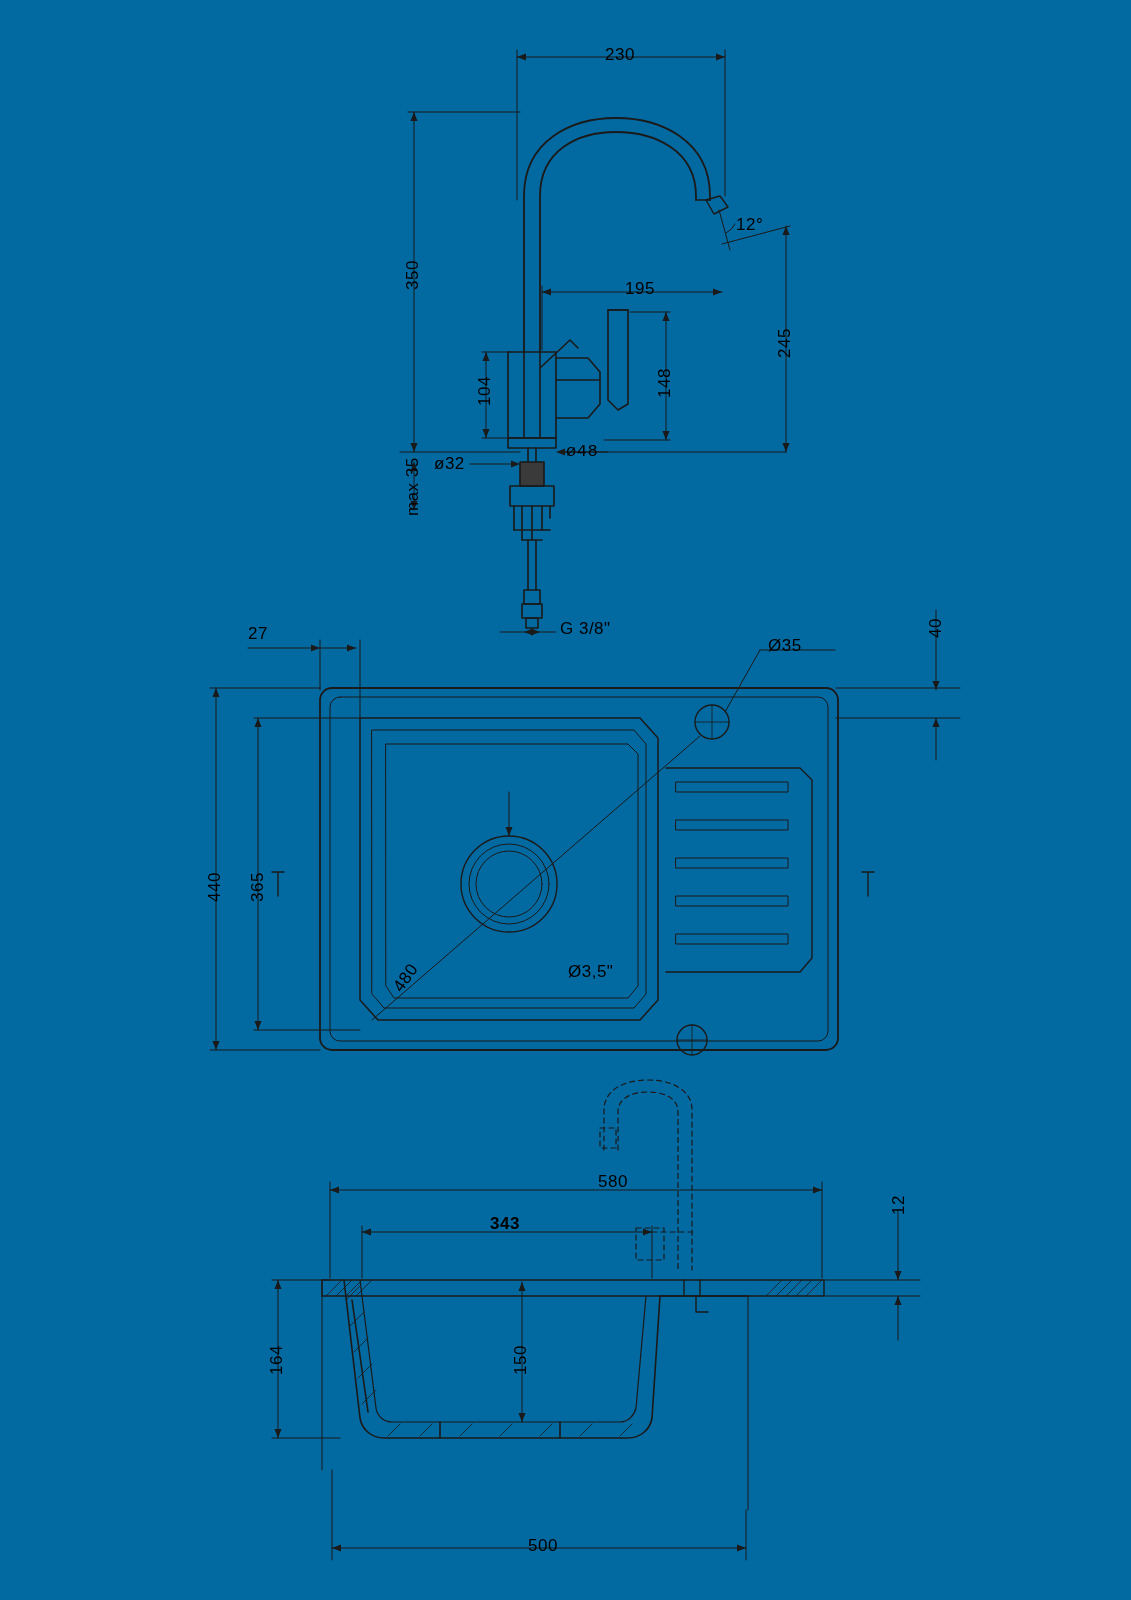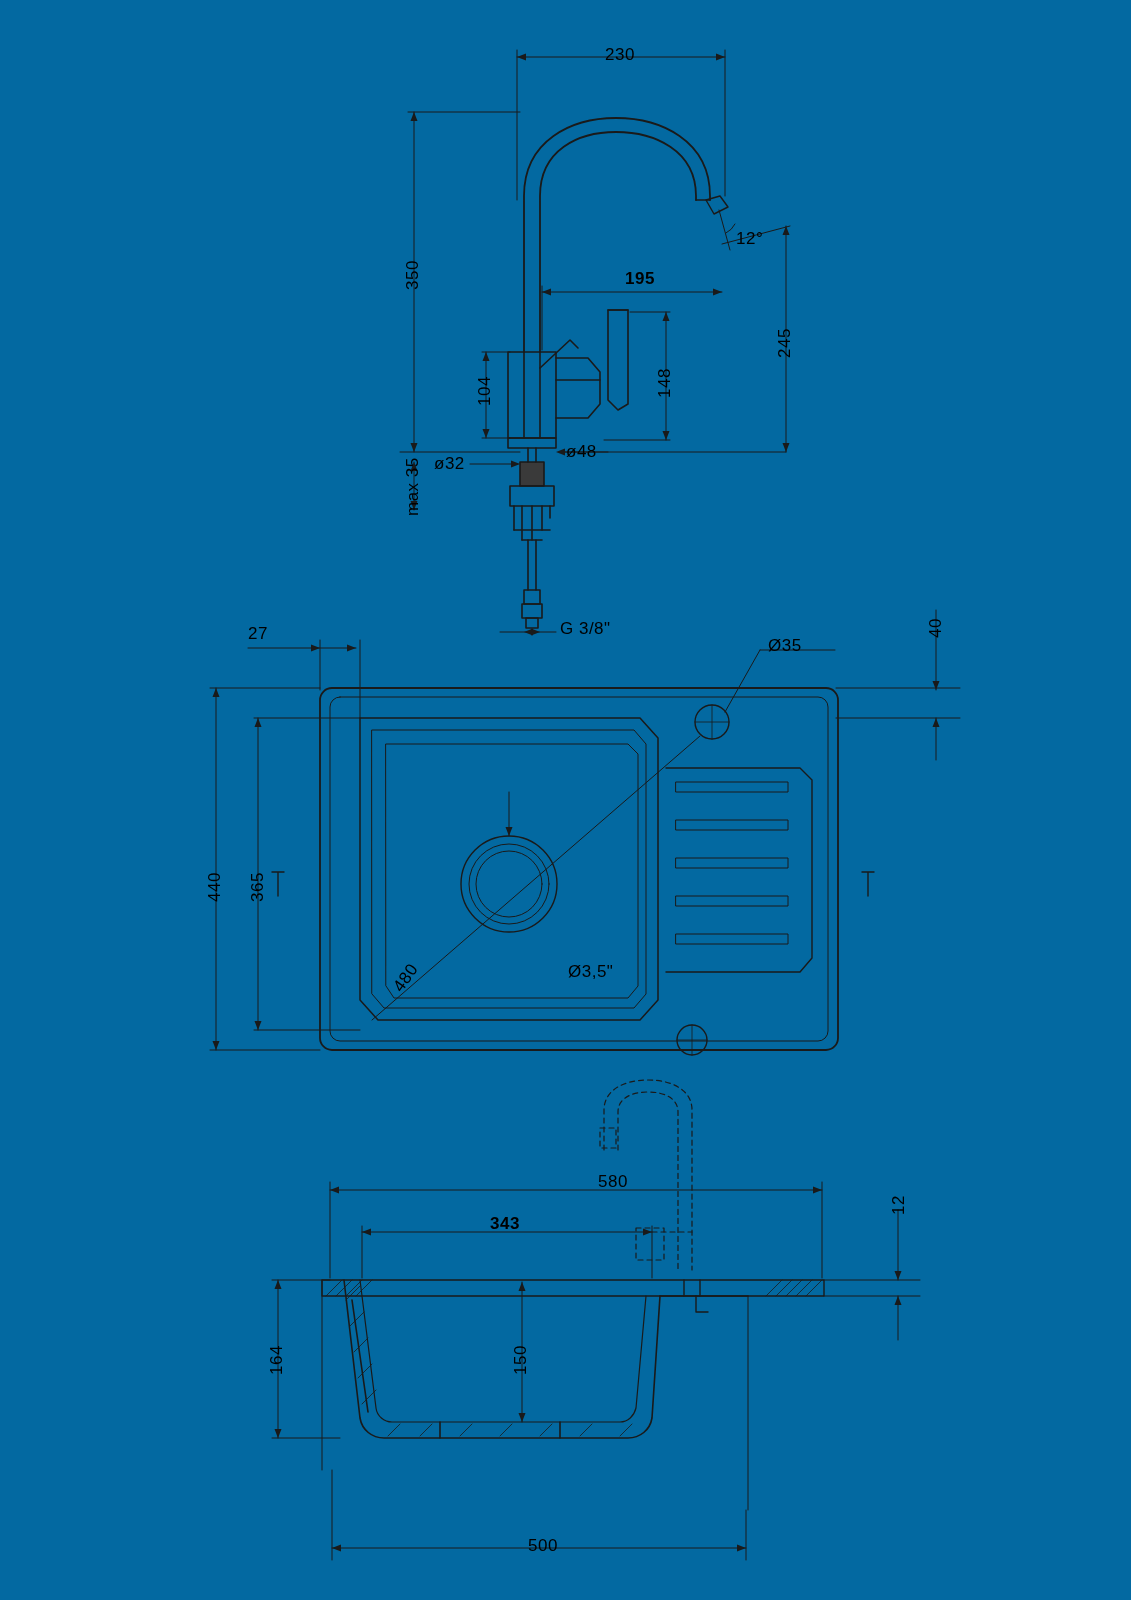--- a/index.html
+++ b/index.html
@@ -341,27 +341,27 @@
         <path d="M332 1548 l9 -3.5 v7 z" fill="#1a1a1a" stroke="none"></path>
         <path d="M746 1548 l-9 -3.5 v7 z" fill="#1a1a1a" stroke="none"></path>
         <line x1="332" y1="1470" x2="332" y2="1560"></line>
         <line x1="746" y1="1510" x2="746" y2="1560"></line>
       </g>
     </g>
   </svg>
 
   <div class="dim-label" style="left:605px; top:46px;">230</div>
   <div class="dim-label rot" style="left:404px; top:290px; transform:rotate(-90deg);">350</div>
-  <div class="dim-label" style="left:625px; top:270px;font-weight:bold;">195</div>
+  <div class="dim-label" style="left:625px; top:280px;">195</div>
   <div class="dim-label rot" style="left:776px; top:358px; transform:rotate(-90deg);">245</div>
   <div class="dim-label rot" style="left:656px; top:398px; transform:rotate(-90deg);">148</div>
   <div class="dim-label rot" style="left:476px; top:406px; transform:rotate(-90deg);">104</div>
-  <div class="dim-label" style="left:736px; top:230px;">12°</div>
+  <div class="dim-label" style="left:736px; top:216px;">12°</div>
   <div class="dim-label" style="left:434px; top:455px;">ø32</div>
-  <div class="dim-label" style="left:566px; top:443px;">ø48</div>
+  <div class="dim-label" style="left:566px; top:443px;font-family:Liberation Mono, monospace;">ø48</div>
   <div class="dim-label rot" style="left:404px; top:516px; transform:rotate(-90deg);">max 35</div>
   <div class="dim-label" style="left:560px; top:620px;">G 3/8"</div>
 
   <div class="dim-label" style="left:248px; top:625px;">27</div>
   <div class="dim-label" style="left:752px; top:637px;margin-left:16px;">Ø35</div>
   <div class="dim-label rot" style="left:927px; top:638px; transform:rotate(-90deg);">40</div>
   <div class="dim-label rot" style="left:206px; top:902px; transform:rotate(-90deg);">440</div>
   <div class="dim-label rot" style="left:249px; top:902px; transform:rotate(-90deg);">365</div>
   <div class="dim-label rot" style="left:390px; top:985px; transform:rotate(-55deg);">480</div>
   <div class="dim-label" style="left:568px; top:963px;">Ø3,5"</div>

